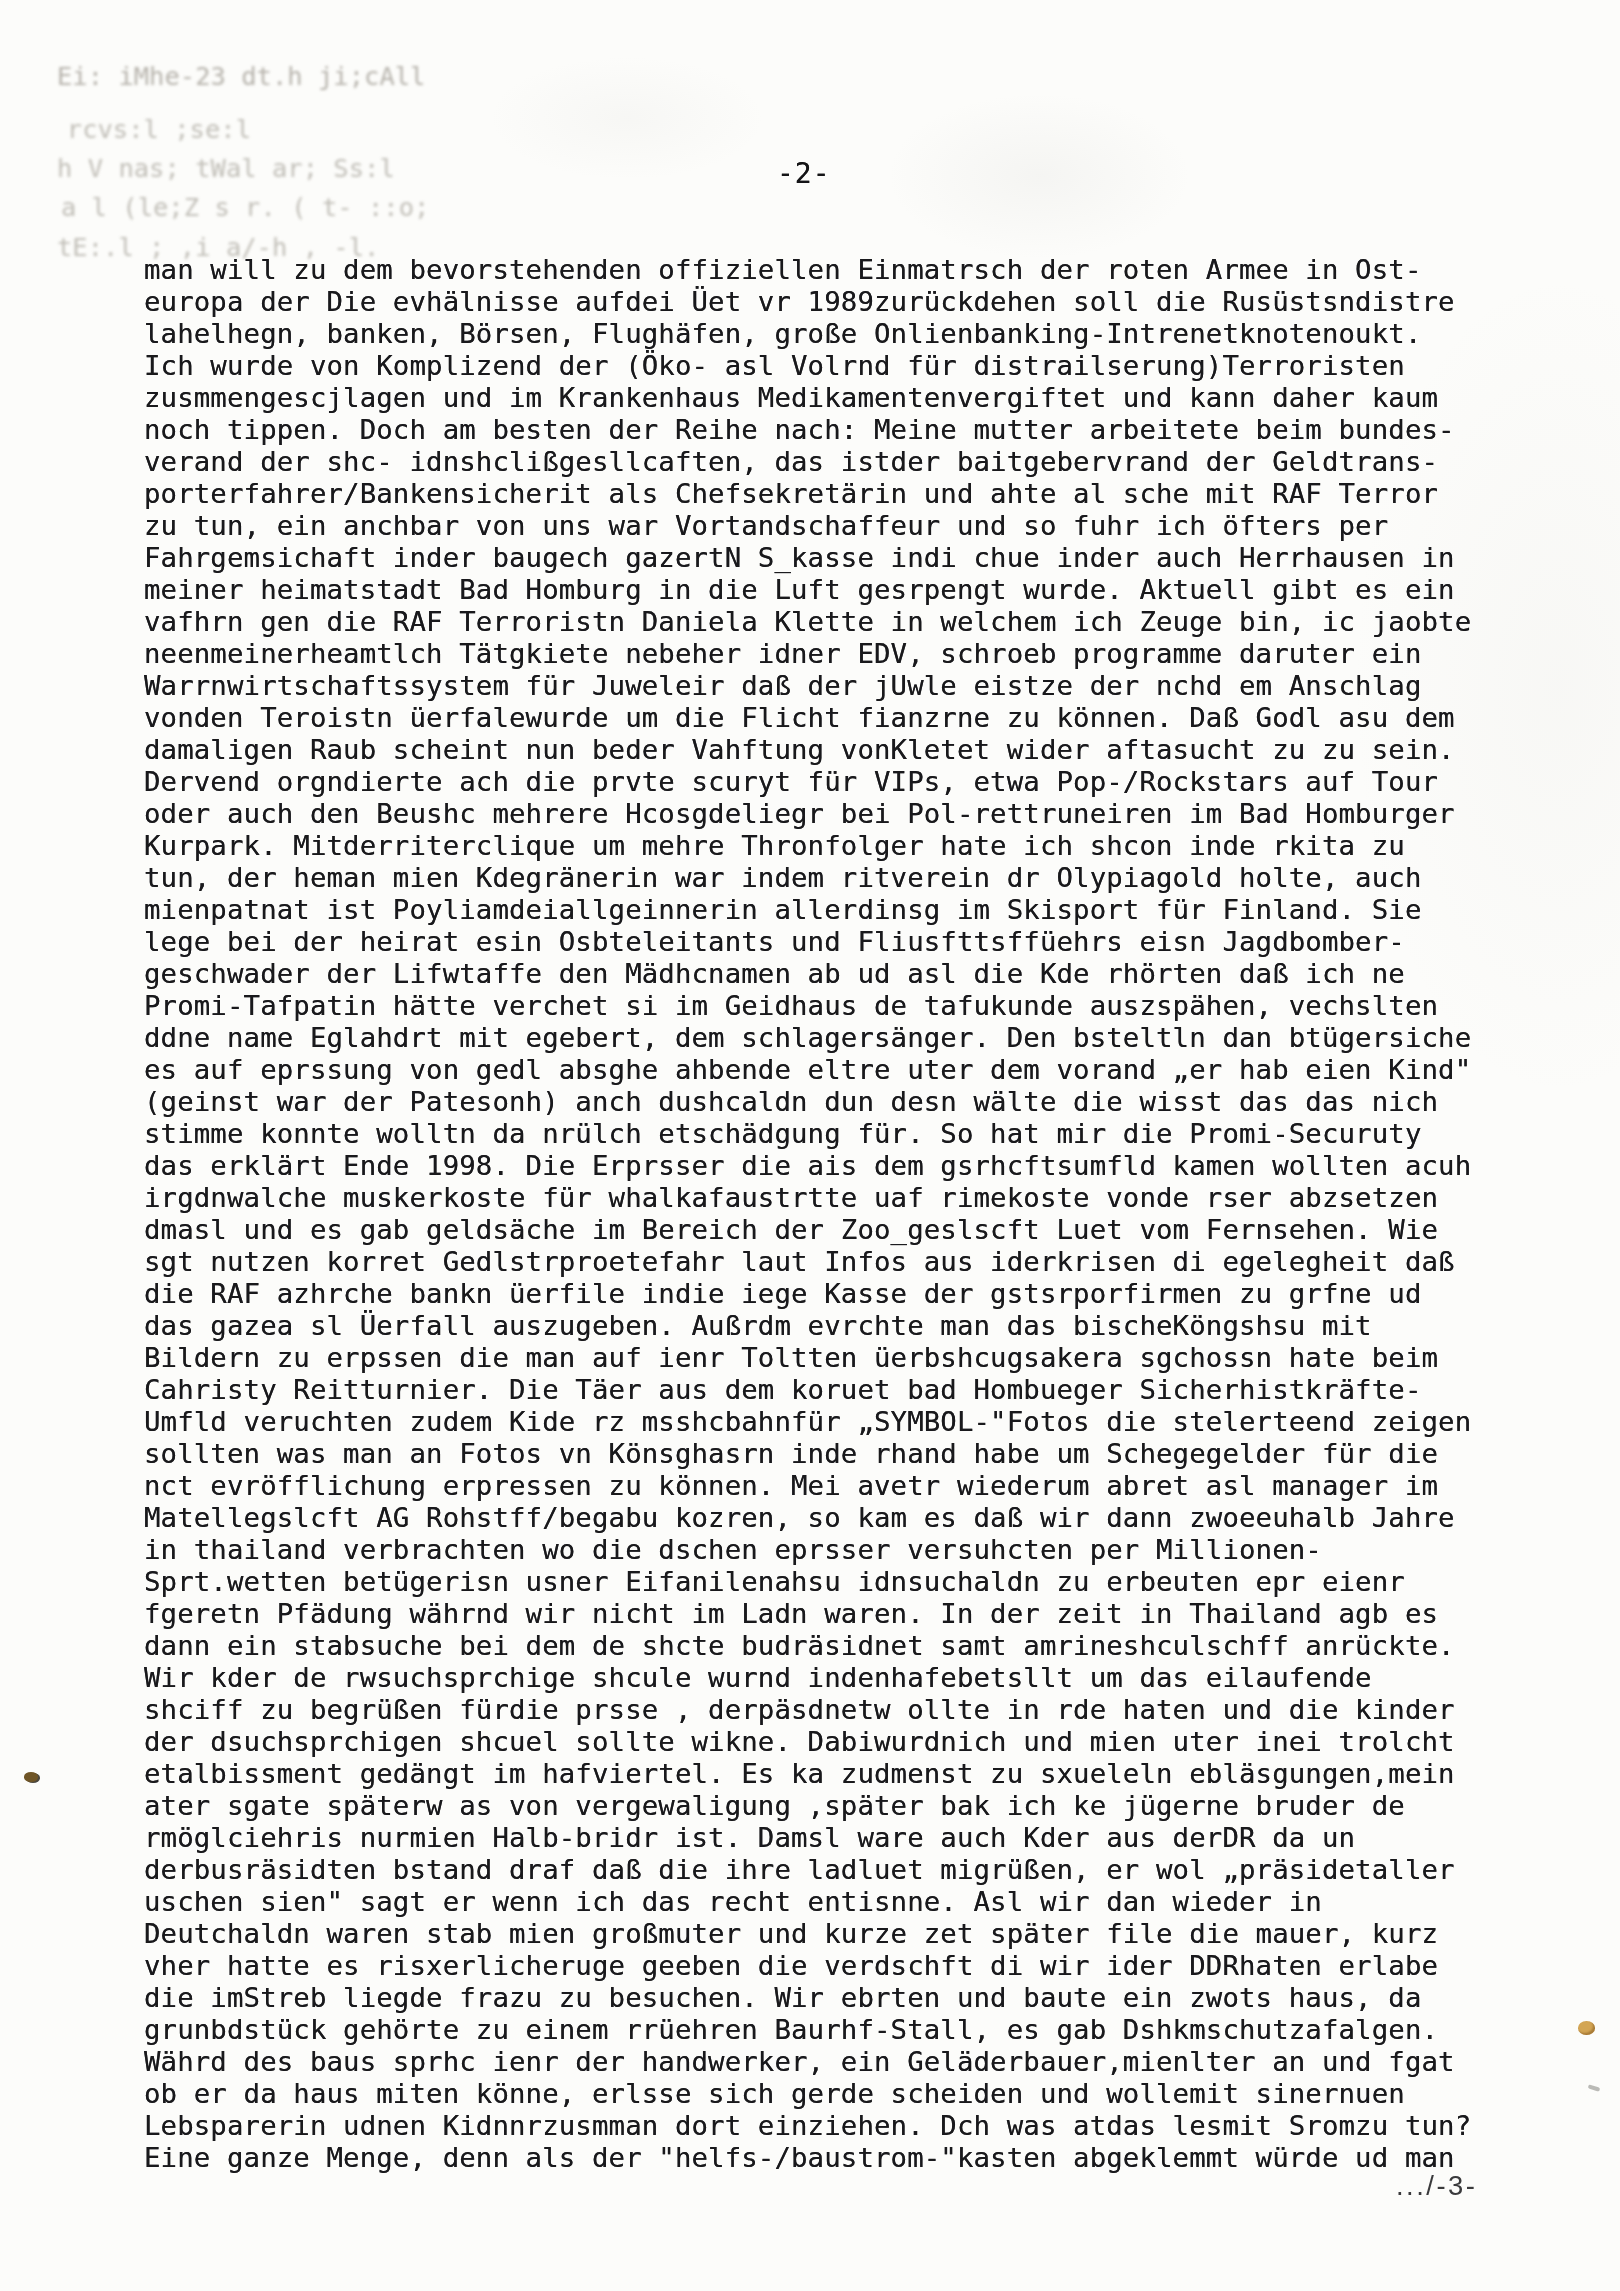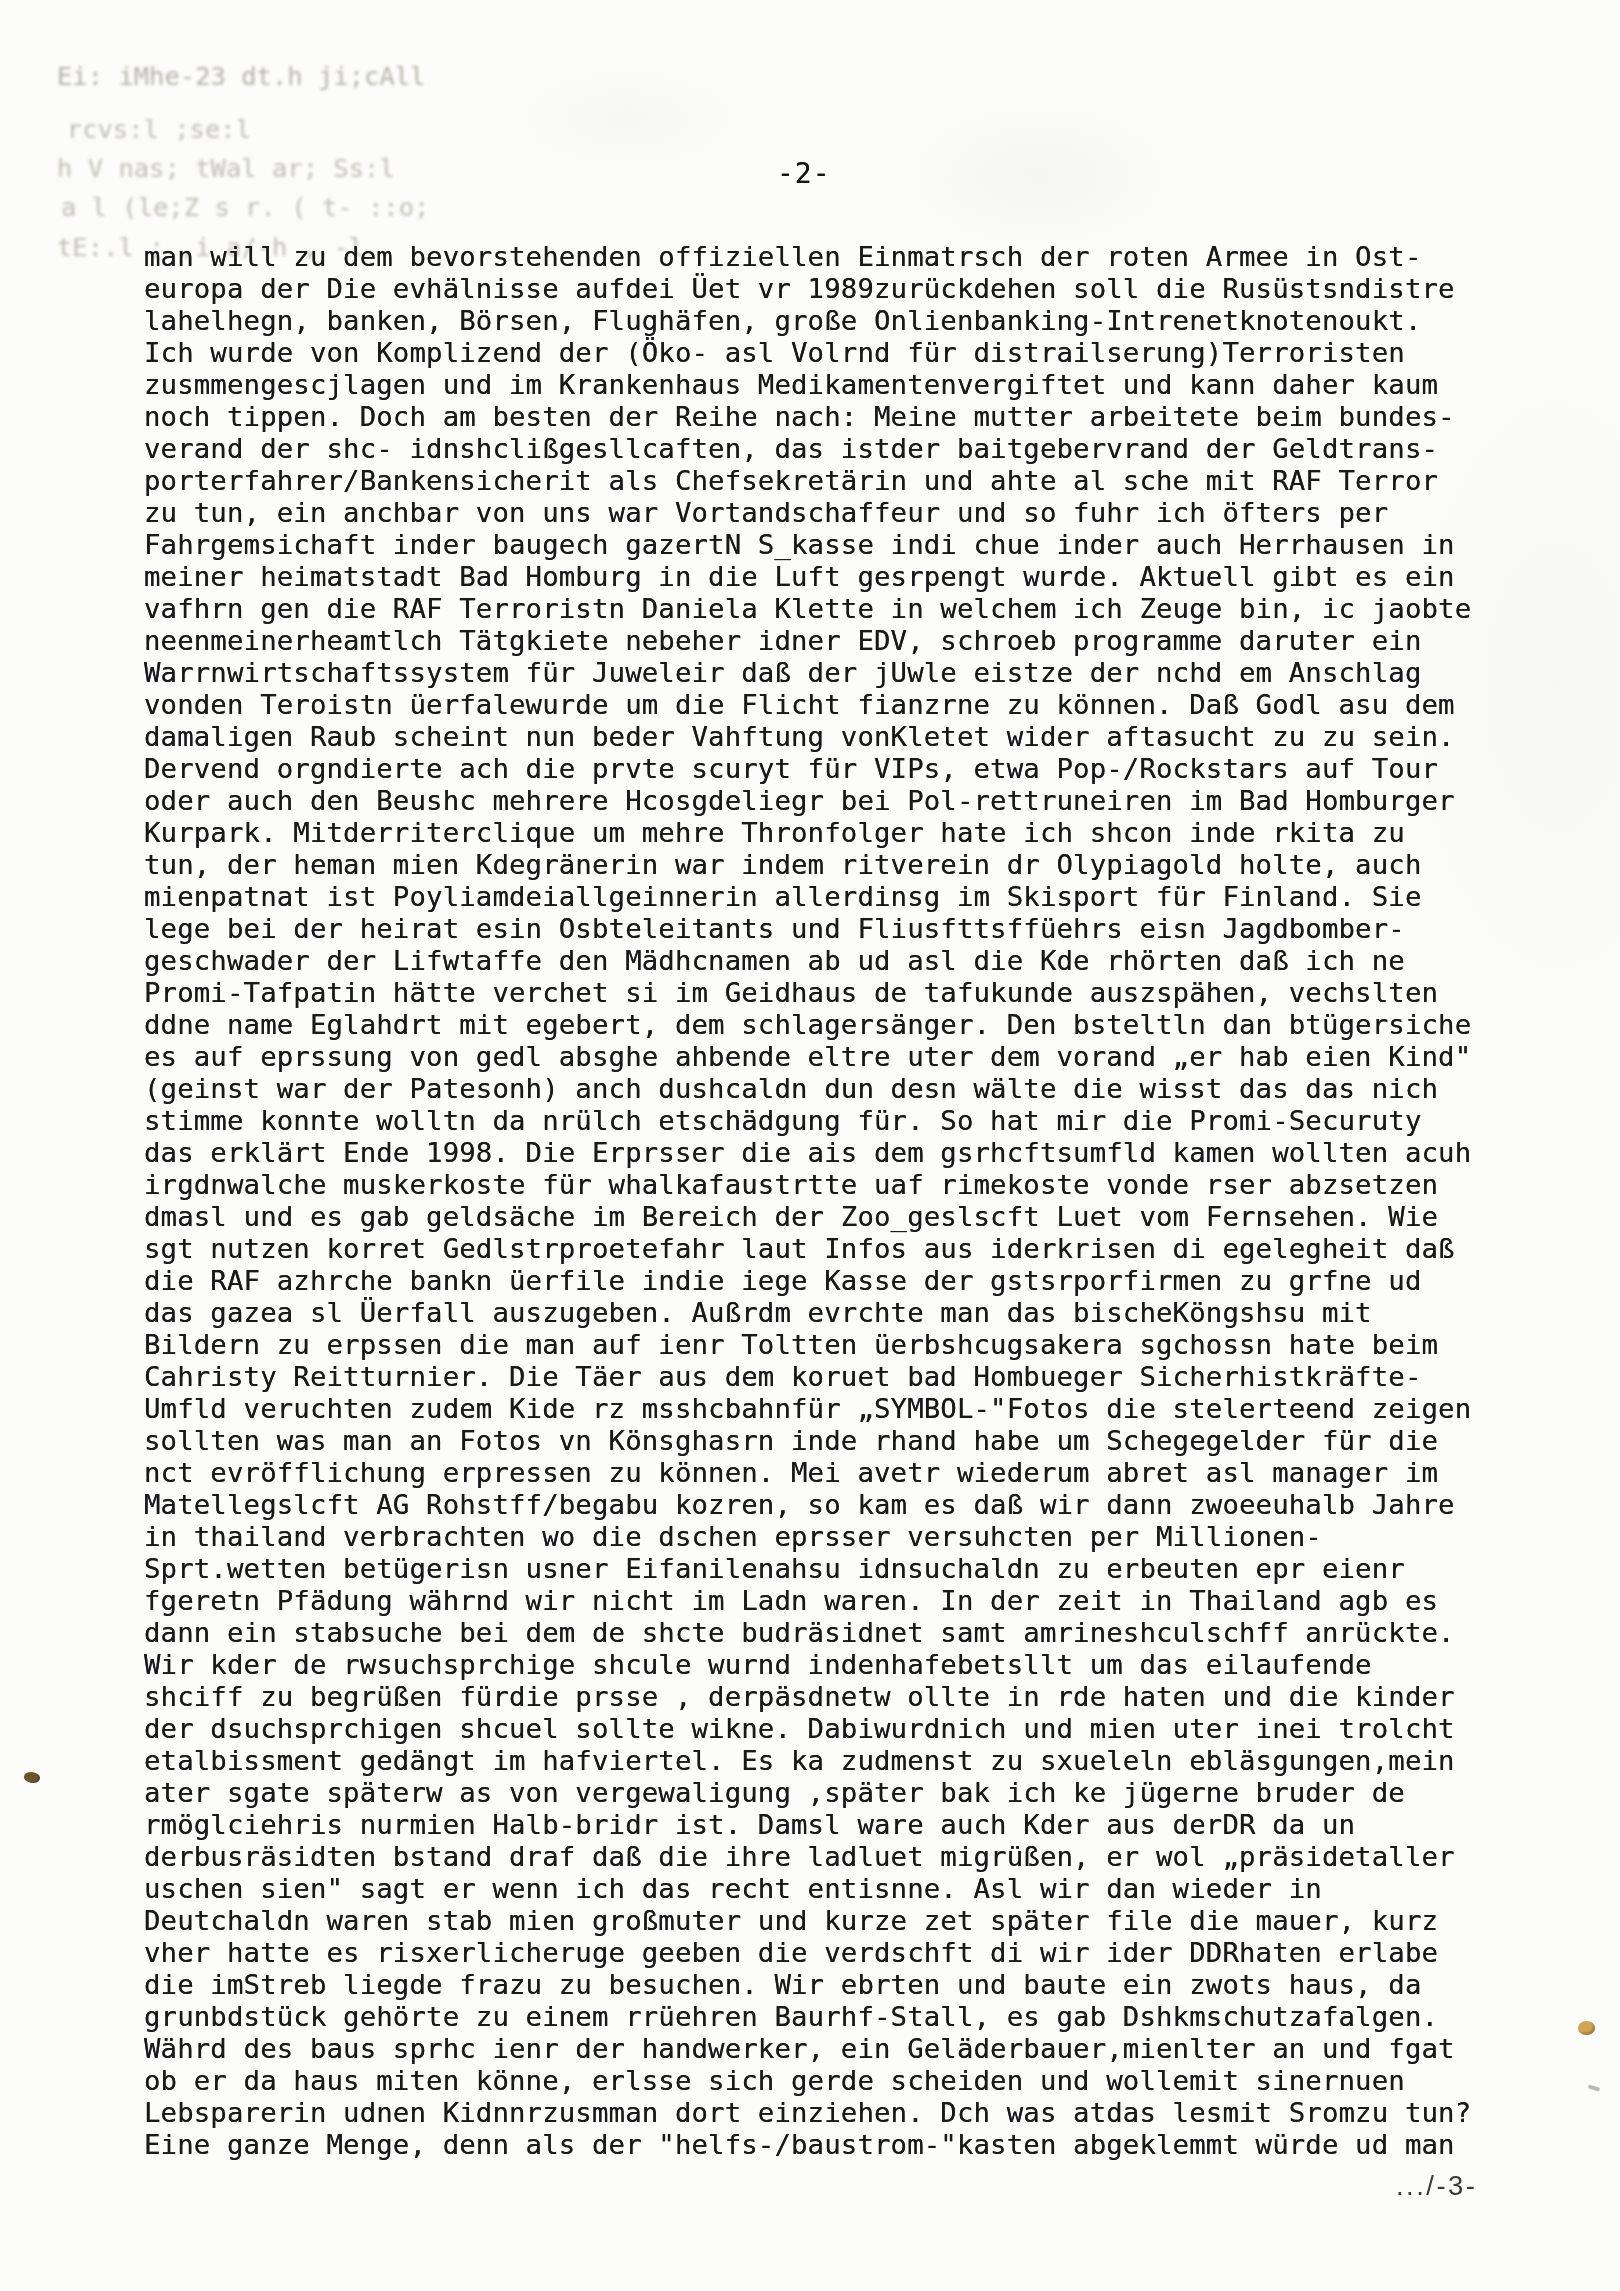--- a/index.html
+++ b/index.html
@@ -17,21 +17,21 @@
       radial-gradient(216px 118px at 1039px 176px, rgba(180,180,175,0.10), transparent 70%),
       radial-gradient(294px 588px at 1558px 686px, rgba(190,188,180,0.07), transparent 70%),
       radial-gradient(196px 88px at 627px 118px, rgba(185,185,180,0.08), transparent 70%);
   }
   .pagenum{
     position:absolute;left:777px;top:157px;
     font-size:28px;color:#141416;letter-spacing:1px;
     text-shadow:0 0 0.6px rgba(15,15,15,0.85);
   }
   .body-text{
-    position:absolute;left:144px;top:241px;width:1392px;
+    position:absolute;left:144px;top:254px;width:1392px;
     font-size:27.4px;line-height:32px;
     color:#19191c;white-space:pre;letter-spacing:0.1px;
     text-shadow:0 0 0.5px rgba(18,18,20,0.8);
   }
   .body-text .line{height:32px;}
   .ghost{
     position:absolute;left:57px;top:59px;width:421px;height:216px;
     font-size:25.5px;color:#b5b2aa;
     filter:blur(1.4px);opacity:0.85;
     white-space:pre;pointer-events:none;

